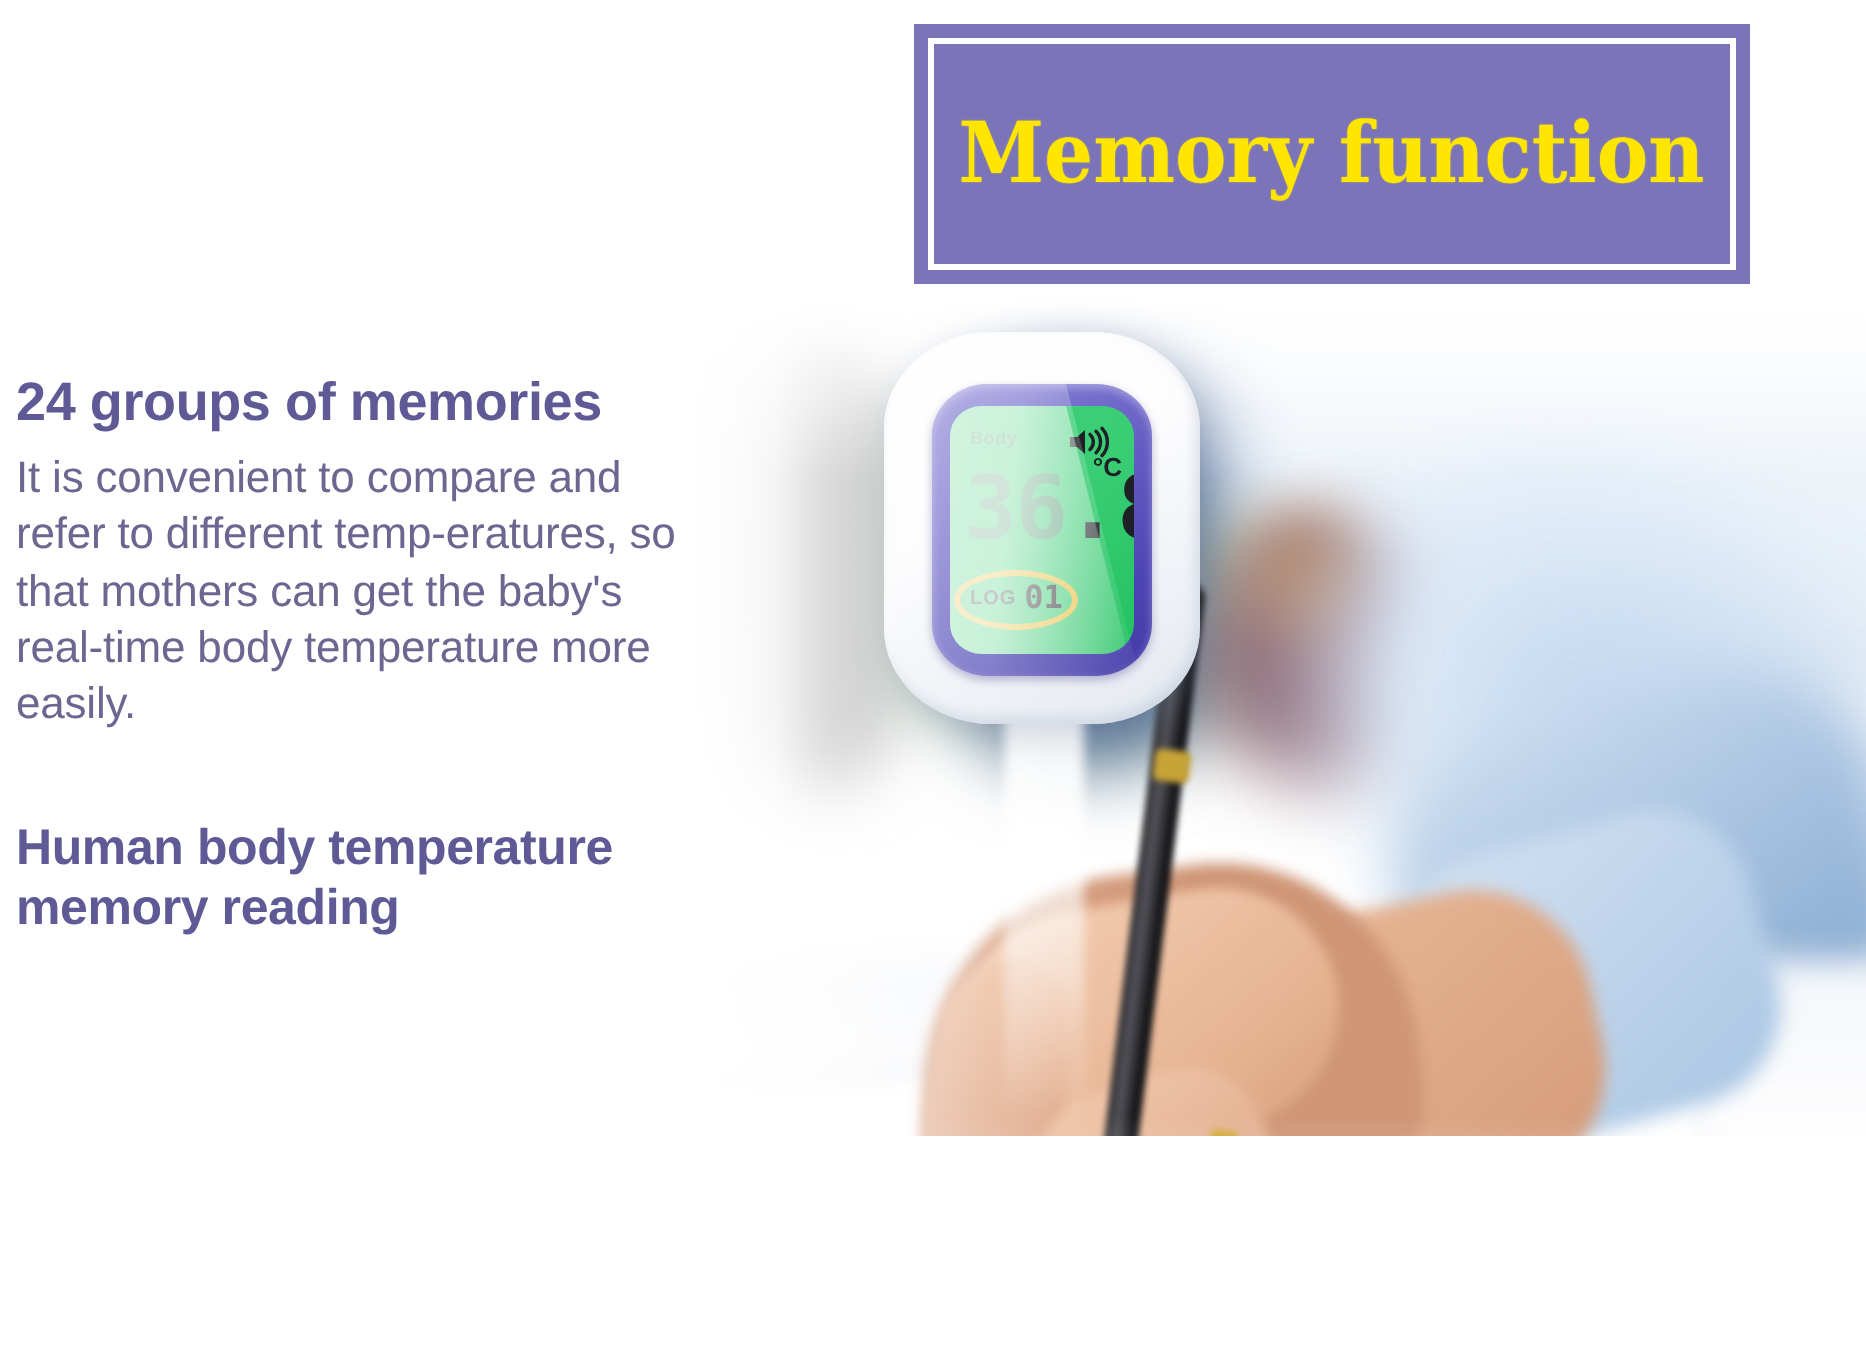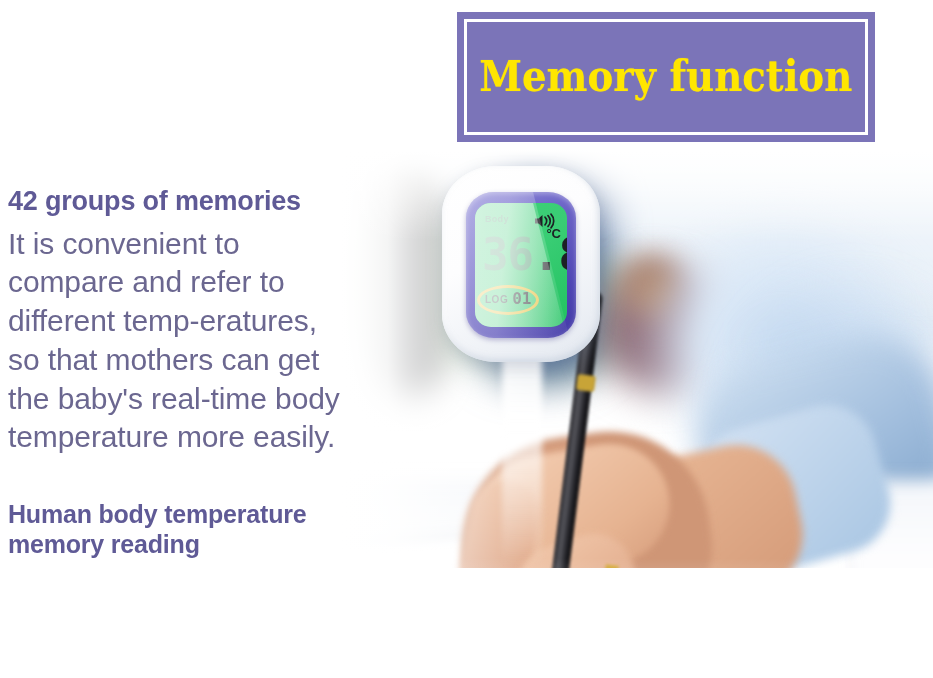--- a/index.html
+++ b/index.html
@@ -318,21 +318,21 @@
   .head {
     color: #5f5a96;
     font-weight: bold;
     font-size: 27px;
     line-height: 1.14;
     margin: 0 0 8px 0;
     letter-spacing: -.2px;
   }
   .body-par {
     color: #6b6790;
-    font-size: 30px;
+    font-size: 22px;
     line-height: 1.29;
     margin: 0;
     letter-spacing: -.1px;
   }
   #block2 { margin-top: 42px; }
   #block2 .head { font-size: 25px; line-height: 1.2; margin-bottom: 5px; }
 </style>
 </head>
 <body>
 
@@ -409,21 +409,21 @@
 
         <div id="screen-glare"></div>
       </div>
       <div id="bezel-glare"></div>
     </div>
   </div>
 
   <div id="text-col">
 
     <div id="block1">
-      <p class="head">42 groups of memories</p>
+      <p class="head">24 groups of memories</p>
       <p class="body-par">It is convenient to compare and refer to different temp-eratures, so that mothers can get the baby's real-time body temperature more easily.</p>
     </div>
 
     <div id="block2">
       <p class="head">Human body temperature memory reading</p>
     </div>
 
   </div>
 
 </div>

